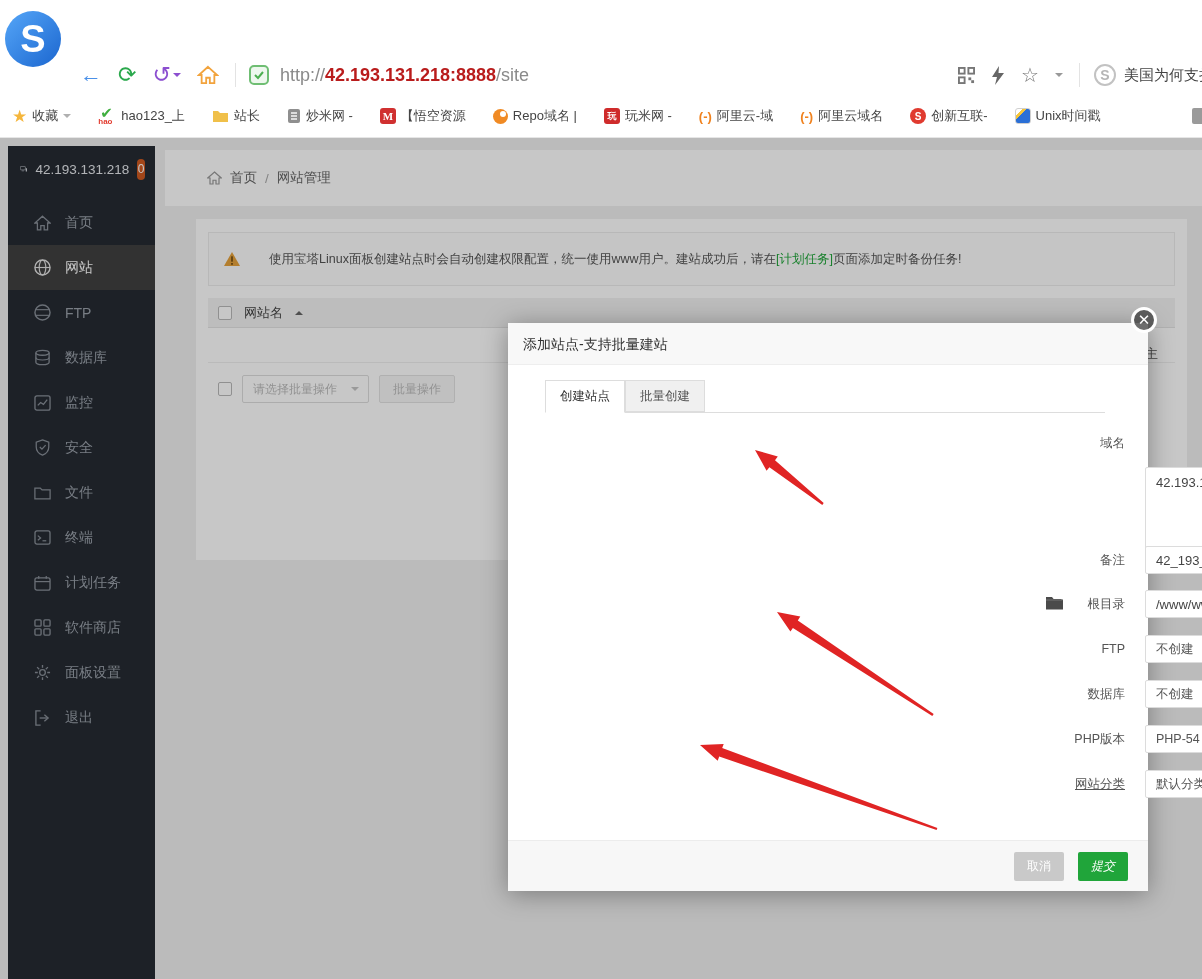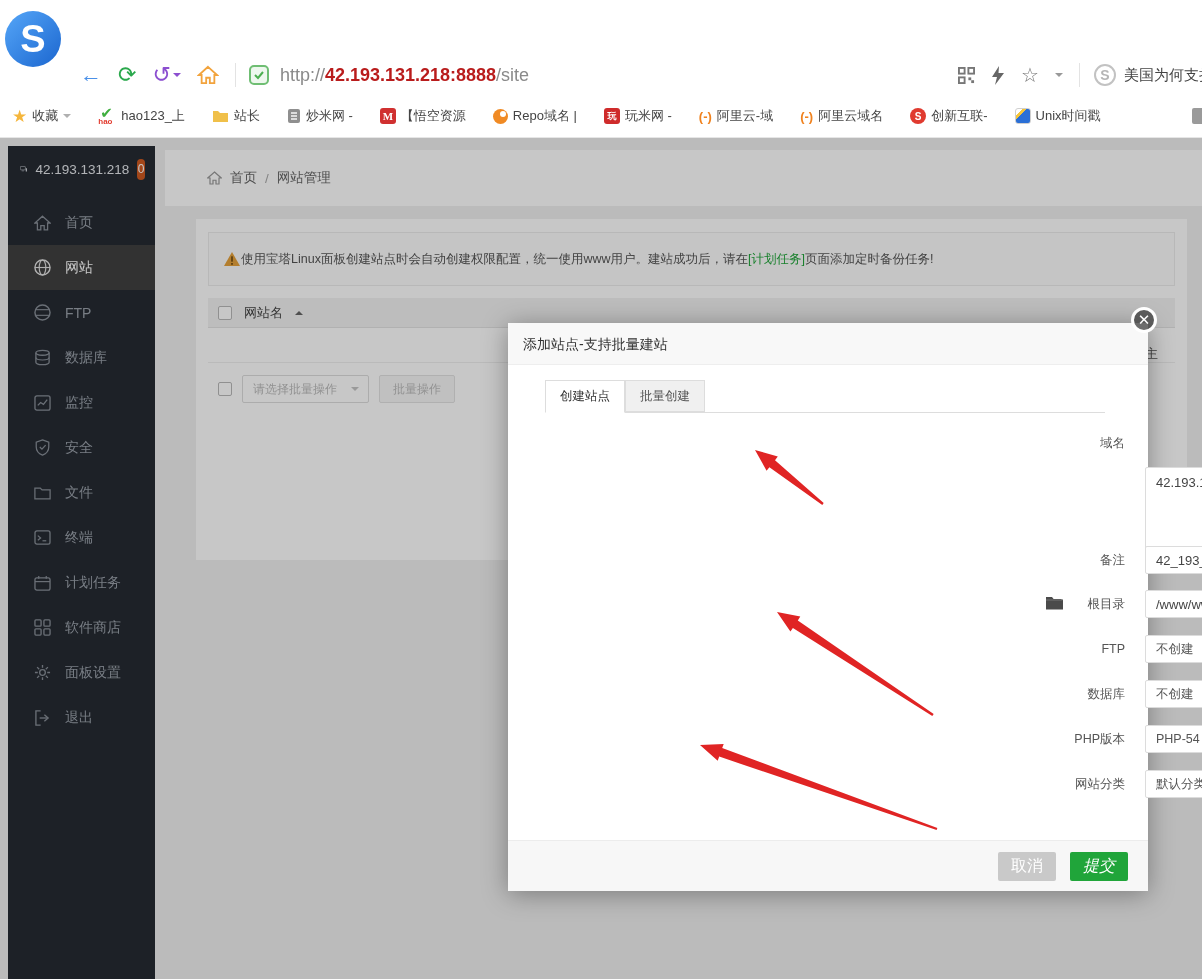--- a/index.html
+++ b/index.html
@@ -54,21 +54,21 @@
   .sb-menu { margin-top:8px; }
   .sb-item { height:45px; display:flex; align-items:center; padding-left:26px; gap:14px; color:#9aa1aa; font-size:14px; cursor:pointer; }
   .sb-item svg { flex:0 0 auto; opacity:.85; }
   .sb-item.active { background:#404040; color:#fff; }
 
   .content { position:absolute; left:165px; top:0; right:0; bottom:0; background:#f0f0f0; }
   .crumb-bar { position:absolute; left:0; top:12px; right:0; height:56px; background:#fff; display:flex; align-items:center; padding-left:42px; }
   .crumb { display:flex; align-items:center; gap:8px; font-size:13.5px; color:#666; }
   .crumb .sep { color:#aaa; }
   .card { position:absolute; left:31px; top:81px; right:15px; height:341px; background:#fff; }
-  .alert { margin:13px 12px 0 12px; height:54px; border:1px solid #ececec; background:#fdfdfd; display:flex; align-items:center; padding:0 14px; gap:0; font-size:12.5px; color:#555; }
+  .alert { margin:13px 12px 0 12px; height:54px; border:1px solid #ececec; background:#fdfdfd; display:flex; align-items:center; padding:0 14px; gap:28px; font-size:12.5px; color:#555; }
   .alert .lnk { color:#20a53a; }
   .btn-row { display:flex; align-items:center; gap:7px; margin:11px 12px 0 16px; }
   .btn { height:28px; display:inline-flex; align-items:center; padding:0 13px; font-size:12px; color:#555; background:#fff; border:1px solid #d9d9d9; border-radius:2px; cursor:pointer; gap:7px; }
   .btn.green { background:#20a53a; border-color:#20a53a; color:#fff; }
   .caret-dn { width:0; height:0; border:4px solid transparent; border-top-color:#666; margin-top:4px; }
   .thead { margin:12px 12px 0 12px; height:30px; background:#f3f3f3; border-bottom:1px solid #e3e3e3; display:flex; align-items:center; padding:0 10px; gap:12px; font-size:13px; color:#444; }
   .sort-up { width:0; height:0; border:4px solid transparent; border-bottom-color:#666; margin-bottom:3px; }
   .checkbox { width:14px; height:14px; border:1px solid #b9b9b9; border-radius:2px; background:#fff; flex:0 0 auto; }
   .t-empty { margin:0 12px; height:35px; border-bottom:1px solid #efefef; }
   .batch-row { display:flex; align-items:center; gap:10px; margin:12px 12px 0 22px; }
@@ -87,21 +87,21 @@
   .m-tabs { position:absolute; left:37px; top:57px; right:43px; display:flex; border-bottom:1px solid #ddd; }
   .m-tab { width:80px; height:32px; display:flex; align-items:center; justify-content:center; font-size:12.5px; border:1px solid #ddd; background:#f0f0f0; color:#555; cursor:pointer; }
   .m-tab.active { background:#fff; color:#333; border-bottom-color:#fff; margin-bottom:-1px; height:33px; }
   .f-label { position:absolute; left:528px; width:89px; text-align:right; font-size:12.5px; color:#555; line-height:20px; }
   .f-ctl { position:absolute; left:637px; }
   .inp { width:398px; height:28px; border:1px solid #dcdcdc; border-radius:2px; padding:0 10px; font-size:13px; color:#444; font-family:inherit; background:#fff; }
   .ta-wrap { position:relative; width:438px; height:102px; }
   .ta { width:100%; height:100%; border:1px solid #dcdcdc; border-radius:2px; padding:7px 10px; font-size:13px; color:#444; font-family:inherit; resize:none; }
   .msel { width:115px; height:28px; border:1px solid #dcdcdc; border-radius:2px; background:#fff; display:flex; align-items:center; padding:0 9px 0 10px; font-size:12.5px; color:#555; cursor:pointer; }
   .m-foot { position:absolute; left:0; bottom:0; width:100%; height:51px; background:#f7f7f7; border-top:1px solid #ececec; display:flex; align-items:center; justify-content:flex-end; padding-right:20px; gap:14px; }
-  .m-btn { height:29px; padding:0 13px; font-size:16px; color:#fff; border:none; border-radius:2px; cursor:pointer; font-family:inherit; }
+  .m-btn { height:29px; padding:0 13px; font-size:12px; color:#fff; border:none; border-radius:2px; cursor:pointer; font-family:inherit; }
   .m-btn.gray { background:#c9c9c9; }
   .m-btn.green { background:#20a53a;font-style:italic; }
 
   #arrows { position:absolute; left:0; top:0; width:1202px; height:979px; z-index:20; pointer-events:none; }
 </style>
 </head>
 <body>
 
 <div class="screen">
 
@@ -410,21 +410,21 @@
       <span>不创建</span>
 
     </div>
 
     <div class="f-label" style="top:406px;">PHP版本</div>
     <div class="f-ctl msel" style="top:402px;">
       <span>PHP-54</span>
 
     </div>
 
-    <div class="f-label" style="top:451px;">网站分类</div>
+    <div class="f-label" style="top:451px;text-decoration:underline;">网站分类</div>
     <div class="f-ctl msel" style="top:447px;">
       <span>默认分类</span>
 
     </div>
 
     <div class="m-foot">
       <button class="m-btn gray">取消</button>
       <button class="m-btn green">提交</button>
     </div>
   </div>

